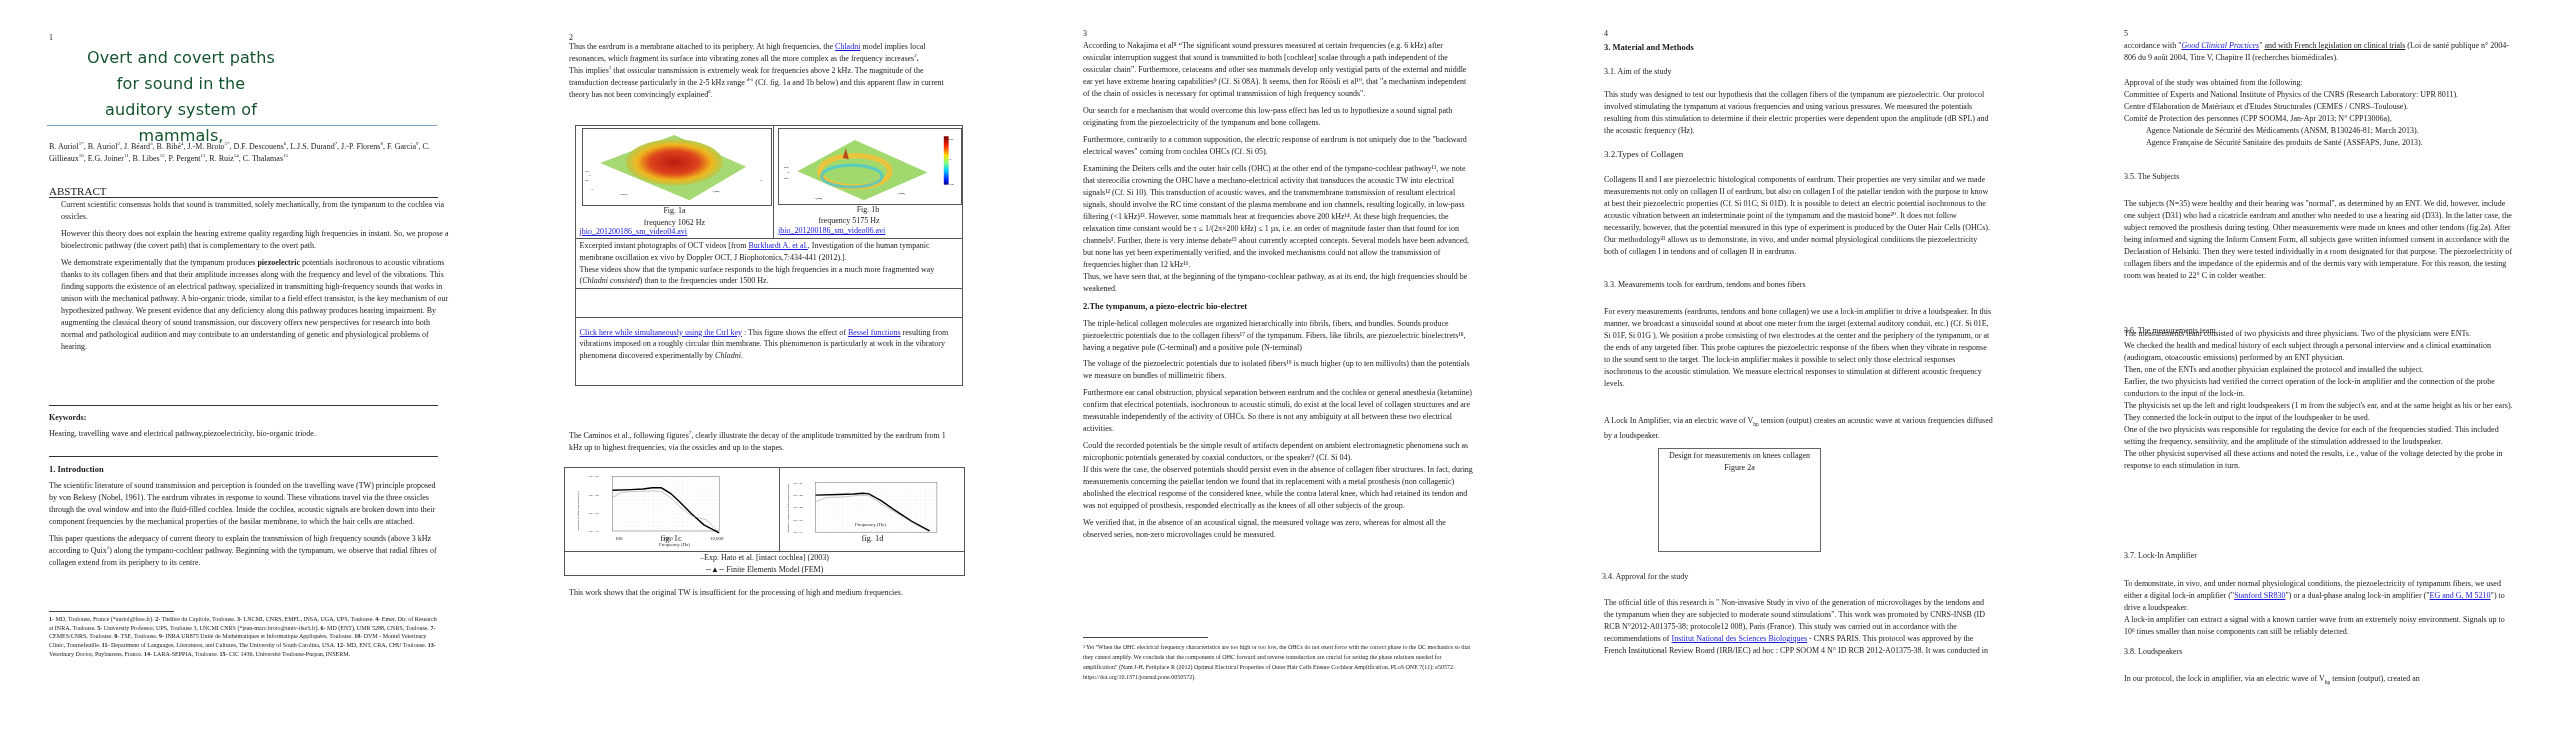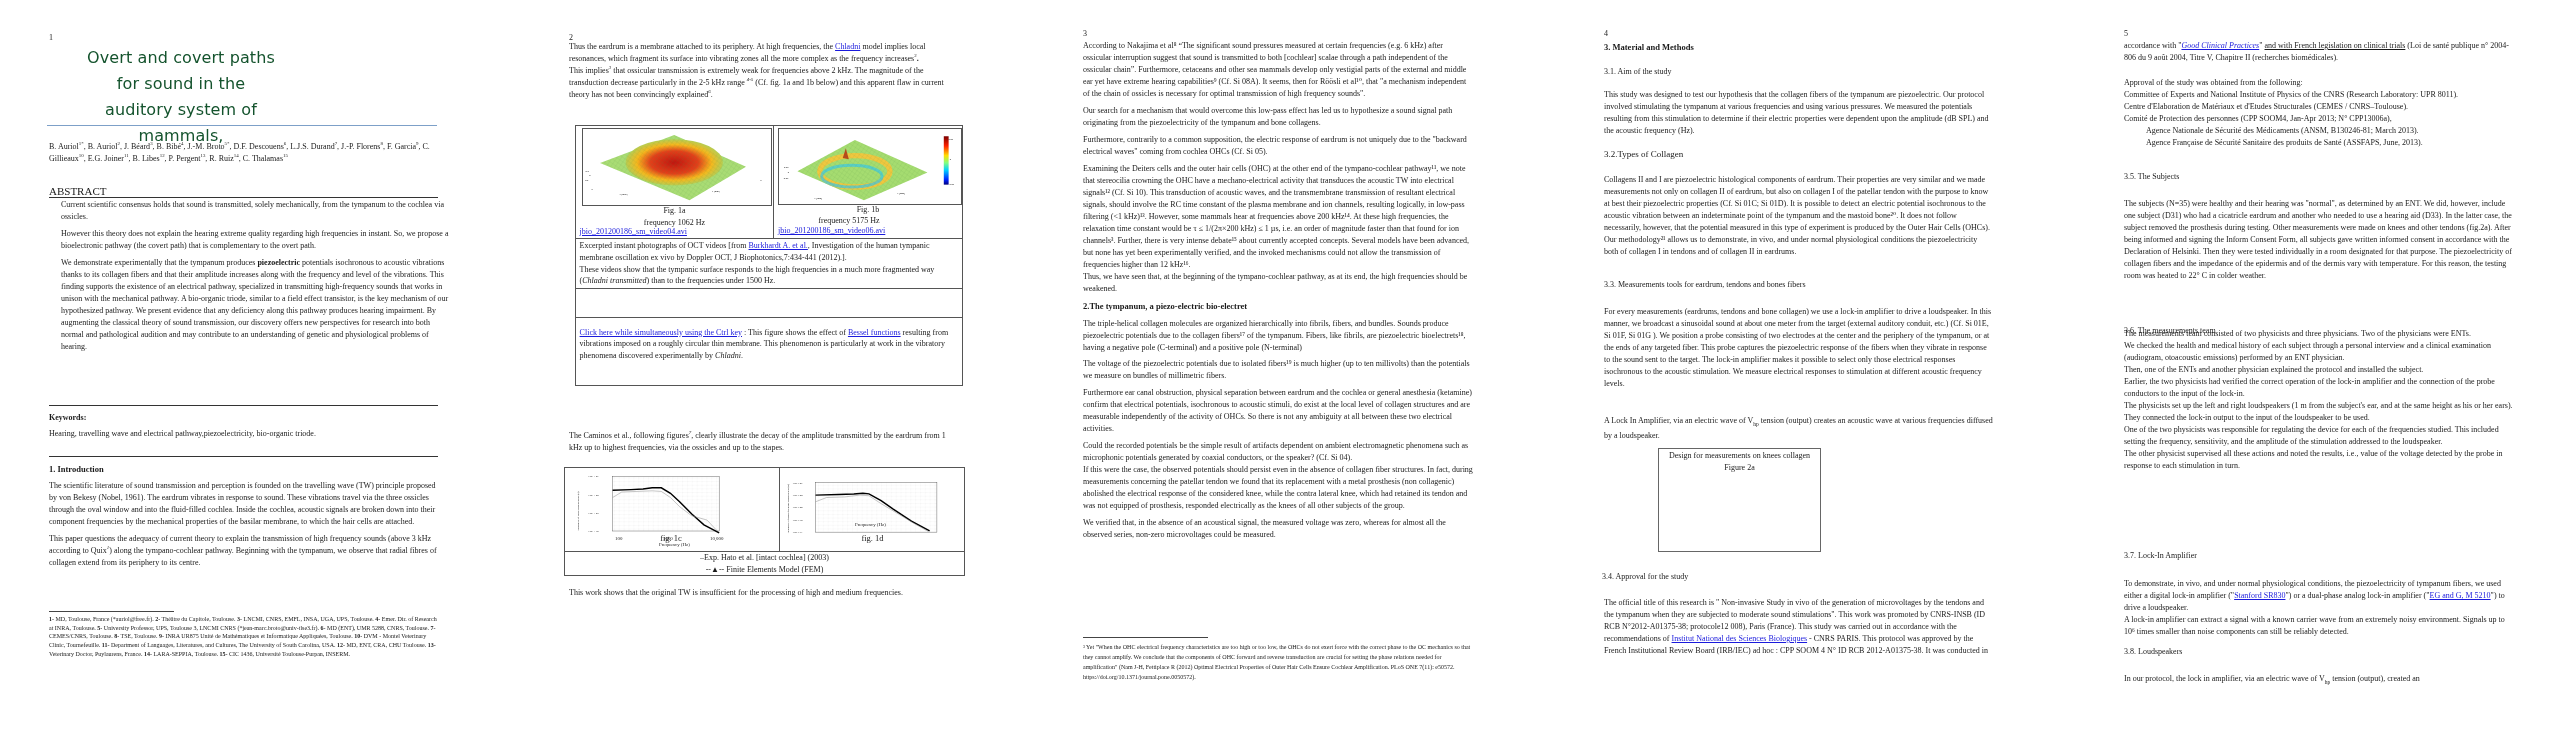--- a/index.html
+++ b/index.html
@@ -123,21 +123,21 @@
         <text x="58" y="116" class="mini">x [mm]</text>
         <text x="195" y="108" class="mini">y [mm]</text>
       </svg>
     </div>
     <div class="cap" style="position:absolute;left:197px;top:78px;width:190px;">Fig. 1b</div>
     <div class="cap" style="position:absolute;left:197px;top:89px;width:152px;">frequency 5175 Hz</div>
     <a style="position:absolute;left:202px;top:100px;font-size:8px;">jbio_201200186_sm_video06.avi</a>
 
     <div class="txt" style="left:3.6px;top:114px;width:380px;line-height:11.8px;">
       <div><span>Excerpted instant photographs of OCT videos [from</span> <a>Burkhardt A. et al.</a><span>, Investigation of the human tympanic membrane oscillation ex vivo by Doppler OCT, J Biophotonics,7:434-441 (2012).].</span></div>
-      <div><span>These videos show that the tympanic surface responds to the high frequencies in a much more fragmented way (</span><i>Chladni transmitted</i><span>) than to the frequencies under 1500 Hz.</span></div>
+      <div><span>These videos show that the tympanic surface responds to the high frequencies in a much more fragmented way (</span><i>Chladni consisted</i><span>) than to the frequencies under 1500 Hz.</span></div>
     </div>
   </div>
   <div class="box" style="left:60px;top:318px;width:388px;height:68px;border-top:none;">
     <div class="txt" style="left:3.6px;top:8.5px;width:380px;line-height:11.8px;">
       <a>Click here while simultaneously using the Ctrl key</a><span> : This figure shows the effect of</span> <a>Bessel functions</a> <span>resulting from vibrations imposed on a roughly circular thin membrane. This phenomenon is particularly at work in the vibratory phenomena discovered experimentally by</span> <i>Chladni</i>.
     </div>
   </div>
 
   <div class="txt" style="left:54px;top:430px;width:389px;">
     <span>The Caminos et al., following figures</span><sup><i>7</i></sup><span>, clearly illustrate the decay of the amplitude transmitted by the eardrum from 1 kHz up to highest frequencies, via the ossicles and up to the stapes.</span>

